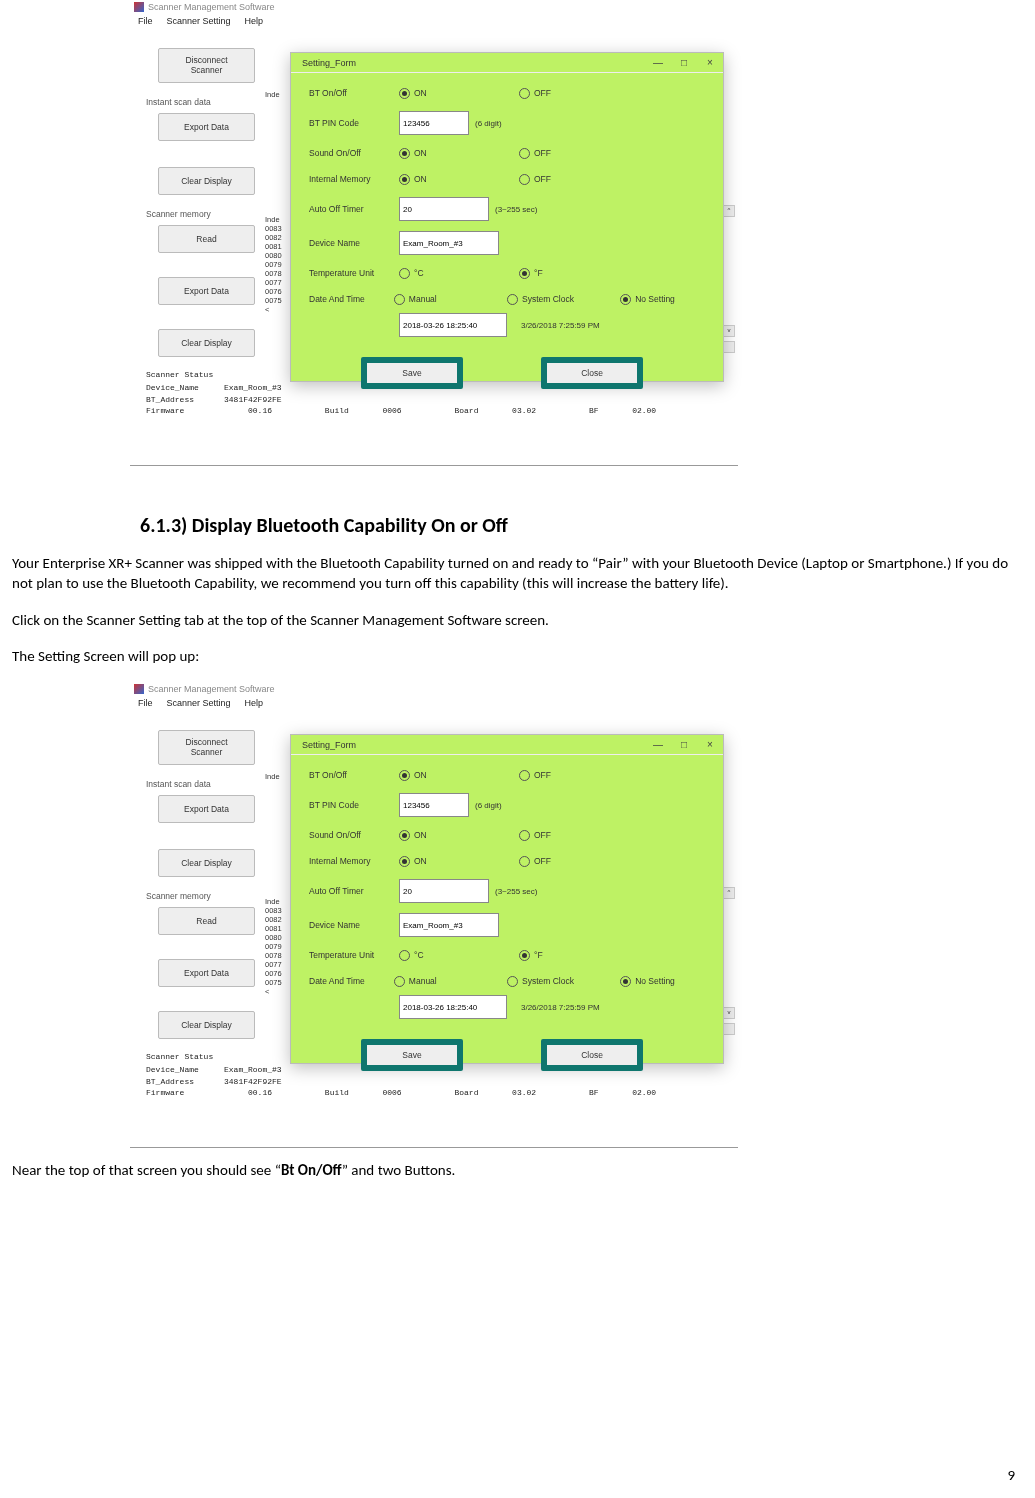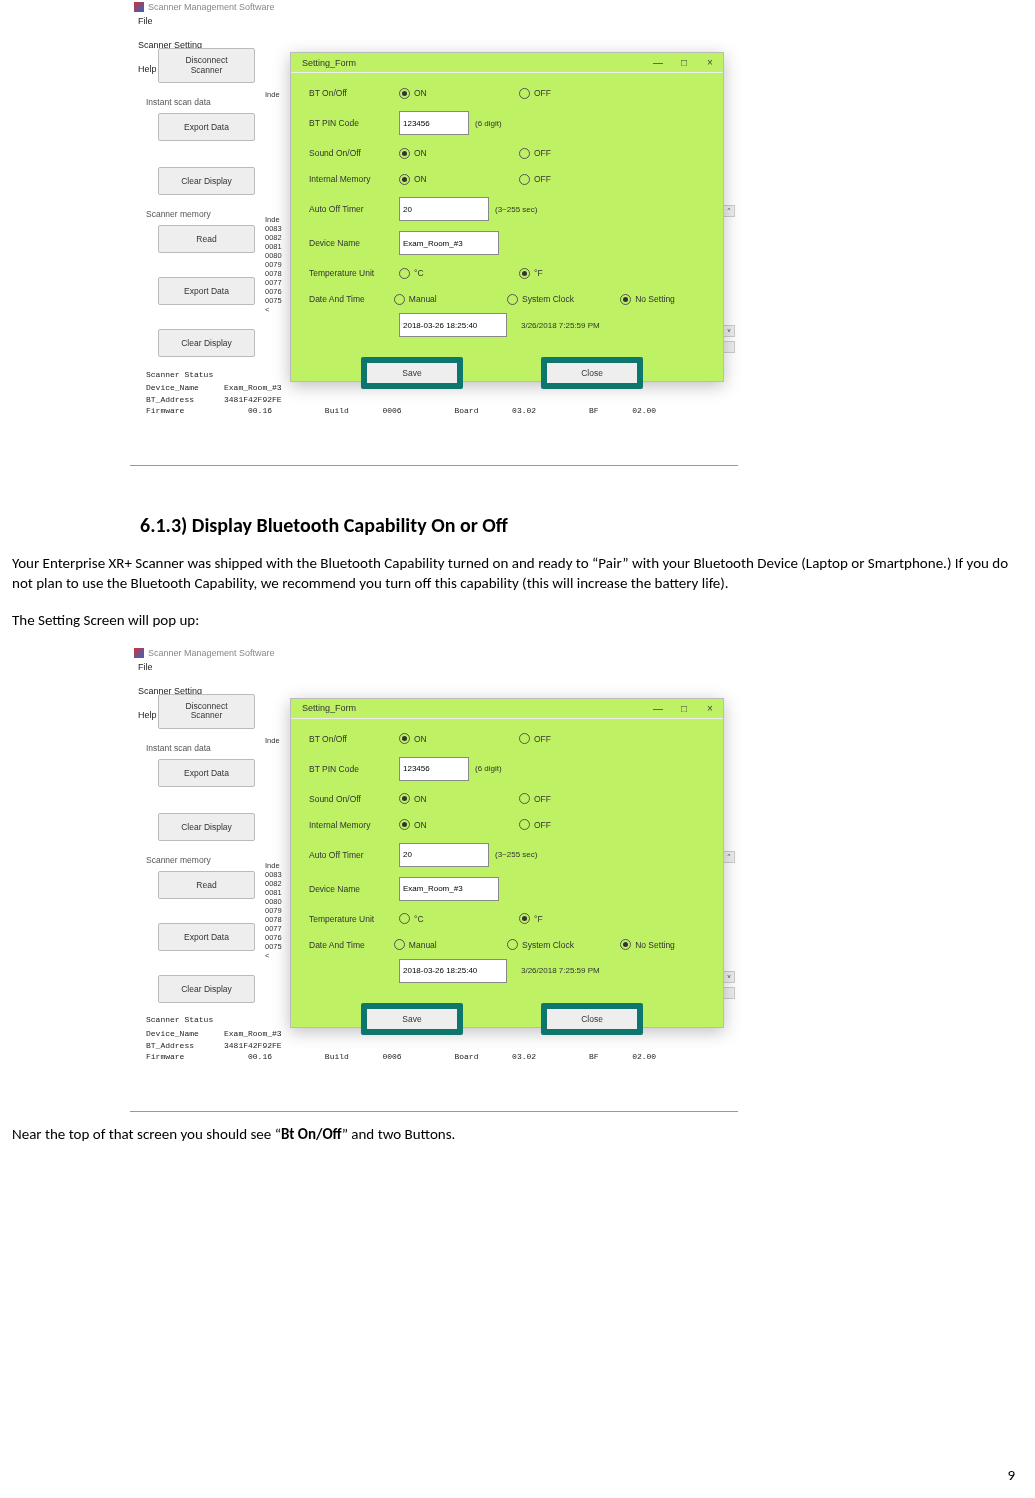--- a/index.html
+++ b/index.html
@@ -51,21 +51,20 @@
     width: 10px; height: 10px;
     background: linear-gradient(135deg,#c33,#36c);
     display: inline-block;
   }
   .menu-row {
     display: flex;
     gap: 14px;
     padding: 2px 8px 6px 8px;
     font-size: 9px;
     color: #222;
-    flex-direction: column;
   }
   .side-col {
     position: absolute;
     left: 28px;
     top: 48px;
     width: 100px;
   }
   .side-btn {
     width: 95px;
     height: 26px;
@@ -404,20 +403,21 @@
         <div class="dlg-btn">Save</div>
         <div class="dlg-btn">Close</div>
       </div>
     </div>
   </div>
 </div>
 
   <div class="doc-text">
     <h3>6.1.3) Display Bluetooth Capability On or Off</h3>
     <p>Your Enterprise XR+ Scanner was shipped with the Bluetooth Capability turned on and ready to “Pair” with your Bluetooth Device (Laptop or Smartphone.)  If you do not plan to use the Bluetooth Capability, we recommend you turn off this capability (this will increase the battery life).</p>
+    <p>Click on the Scanner Setting tab at the top of the Scanner Management Software screen.</p>
     <p>The Setting Screen will pop up:</p>
   </div>
 
   <div class="shot-wrap" id="shot-b">
   <div class="shot">
     <div class="parent-win">
 
       <div class="title-row">
         <span class="title-icon"></span>
         <span>Scanner Management Software</span>

